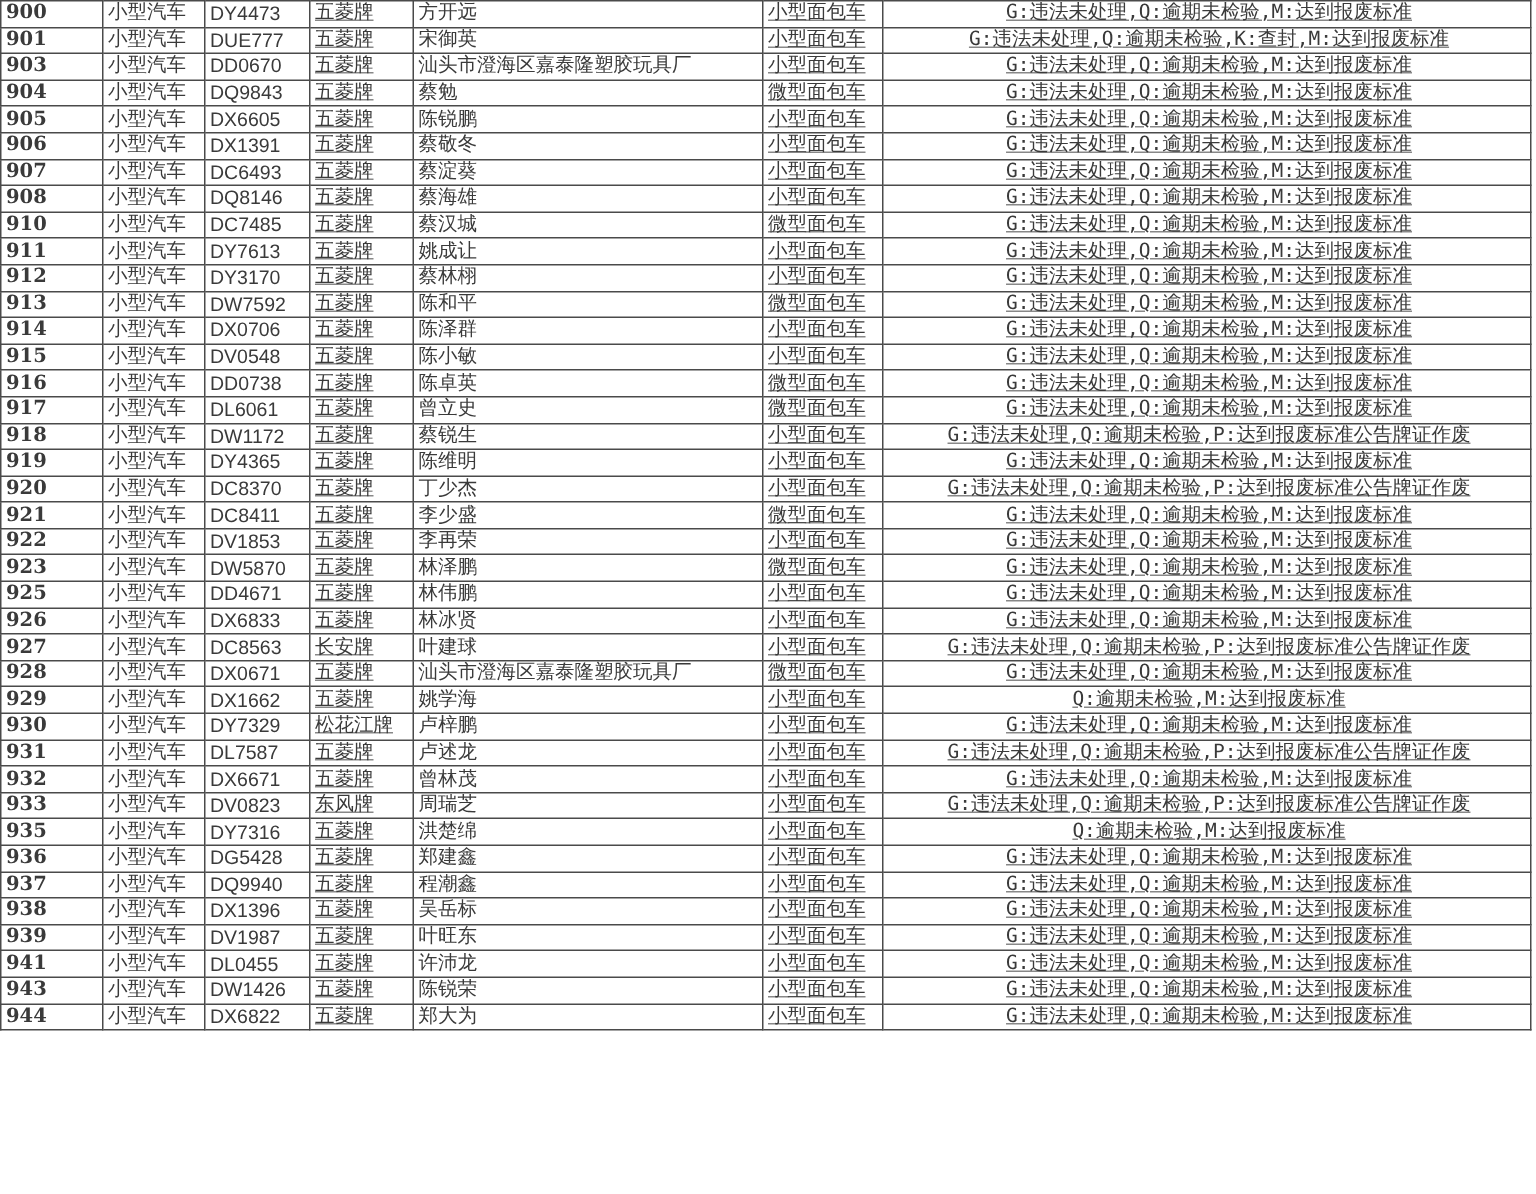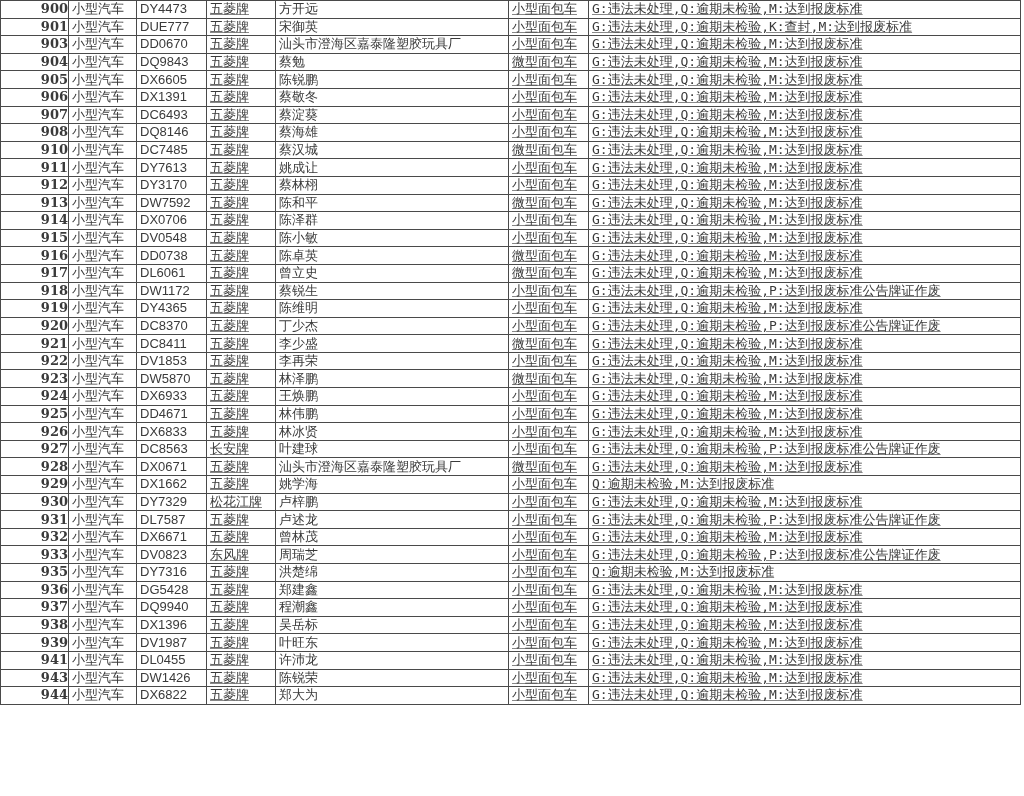--- a/index.html
+++ b/index.html
@@ -14,23 +14,23 @@
     height: 16.6px;
     padding: 0 0 0 3px;
     border: 1px solid #4a4a4a;
     font-size: 13px;
     line-height: 16px;
     color: #3a3a3a;
     white-space: nowrap;
     overflow: hidden;
     vertical-align: middle;
   }
-  td.c-no { text-align: right; font-weight: bold; color: #1a1a1a; font-family: "DejaVu Serif", serif; padding-left: 0; }
+  td.c-no { text-align: left; font-weight: bold; color: #1a1a1a; font-family: "DejaVu Serif", serif; padding-left: 0; }
   td.c-plate { font-family: Liberation Sans, sans-serif; font-size: 12px; color: #505050; margin-left: 20px; }
-  td.c-status { font-family: "DejaVu Sans Mono", monospace; font-size: 12px; color: #3f3f3f; }
+  td.c-status { font-family: "DejaVu Sans Mono", monospace; font-size: 12px; color: #3f3f3f; text-align: center; }
   td.c-type, td.c-brand, td.c-owner, td.c-vtype { color: #3a3a3a; }
   td.c-brand span, td.c-status span, td.c-vtype span { text-decoration: underline; text-decoration-color: #888; }
 </style>
 </head>
 <body>
 
 <table class="sheet">
   <colgroup>
     <col style="width:68px">
     <col style="width:68px">
@@ -256,29 +256,20 @@
   <tr>
     <td class="c-no">923</td>
     <td class="c-type">小型汽车</td>
     <td class="c-plate">DW5870</td>
     <td class="c-brand"><span>五菱牌</span></td>
     <td class="c-owner">林泽鹏</td>
     <td class="c-vtype"><span>微型面包车</span></td>
     <td class="c-status"><span>G:违法未处理,Q:逾期未检验,M:达到报废标准</span></td>
   </tr>
 
-  <tr>
-    <td class="c-no">924</td>
-    <td class="c-type">小型汽车</td>
-    <td class="c-plate">DX6933</td>
-    <td class="c-brand"><span>五菱牌</span></td>
-    <td class="c-owner">王焕鹏</td>
-    <td class="c-vtype"><span>小型面包车</span></td>
-    <td class="c-status"><span>G:违法未处理,Q:逾期未检验,M:达到报废标准</span></td>
-  </tr>
 
   <tr>
     <td class="c-no">925</td>
     <td class="c-type">小型汽车</td>
     <td class="c-plate">DD4671</td>
     <td class="c-brand"><span>五菱牌</span></td>
     <td class="c-owner">林伟鹏</td>
     <td class="c-vtype"><span>小型面包车</span></td>
     <td class="c-status"><span>G:违法未处理,Q:逾期未检验,M:达到报废标准</span></td>
   </tr>

